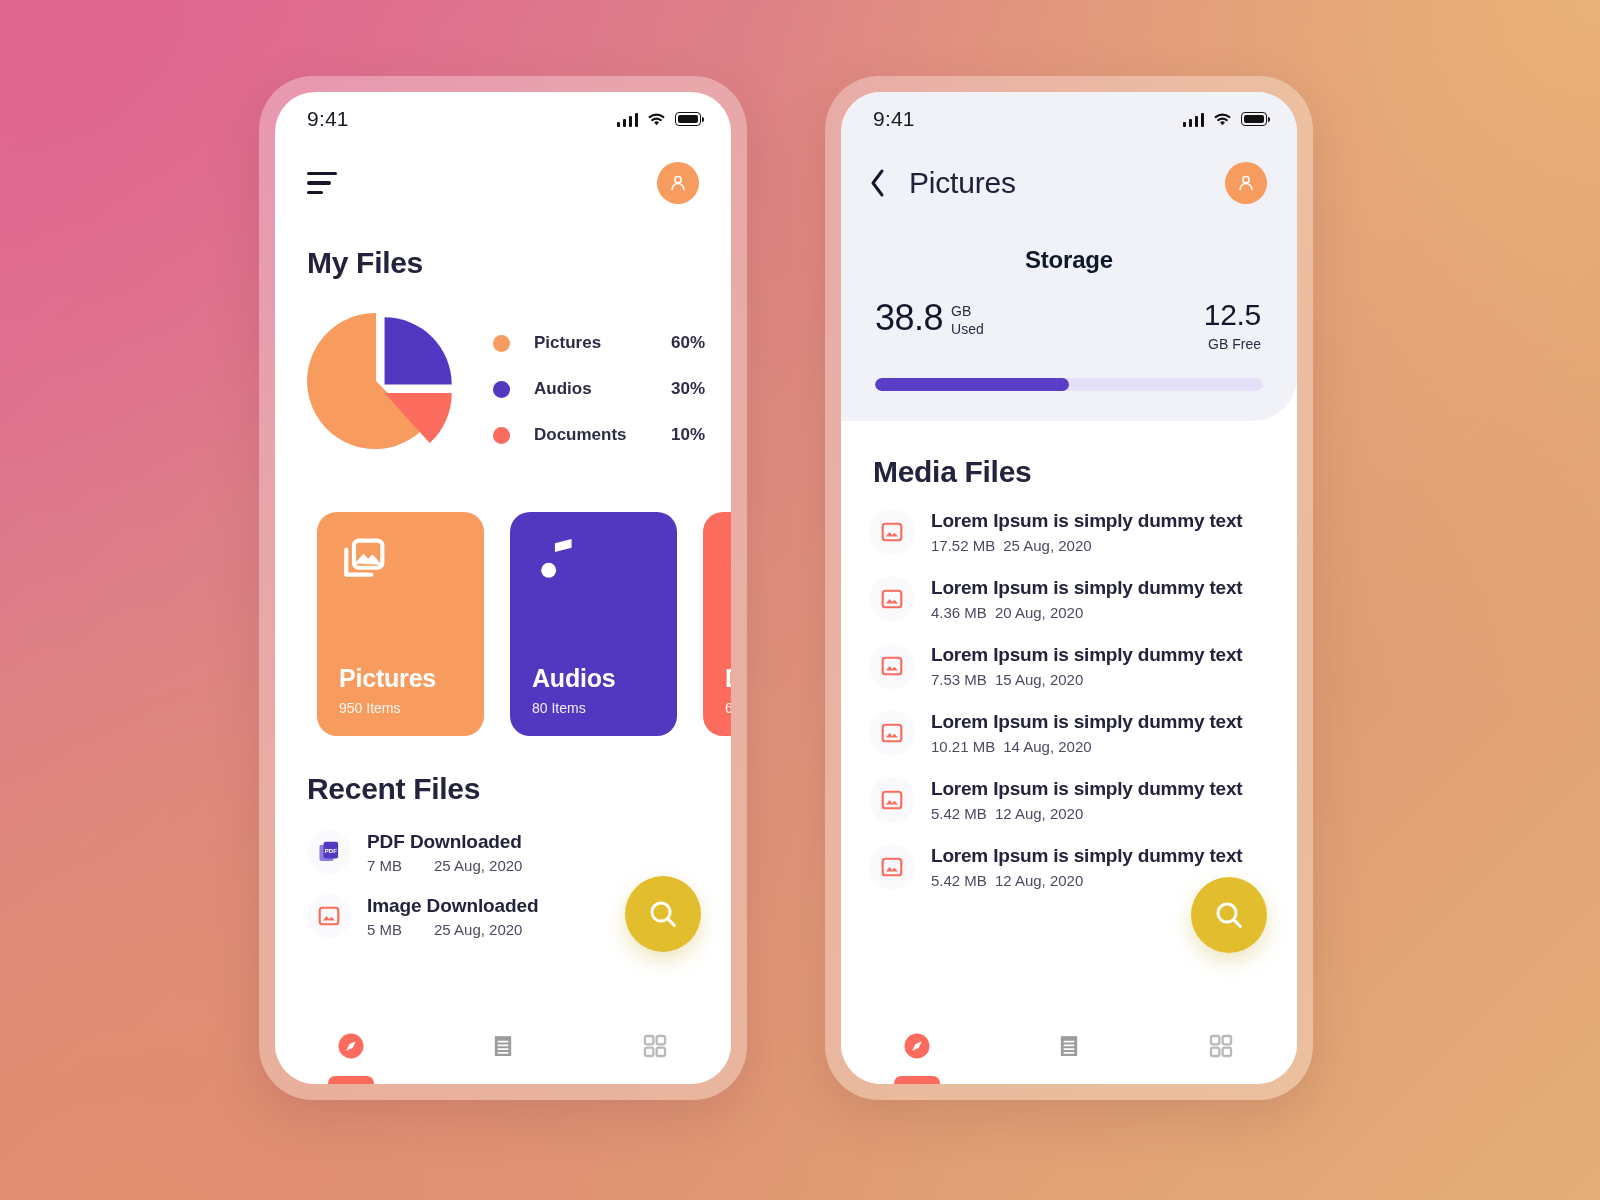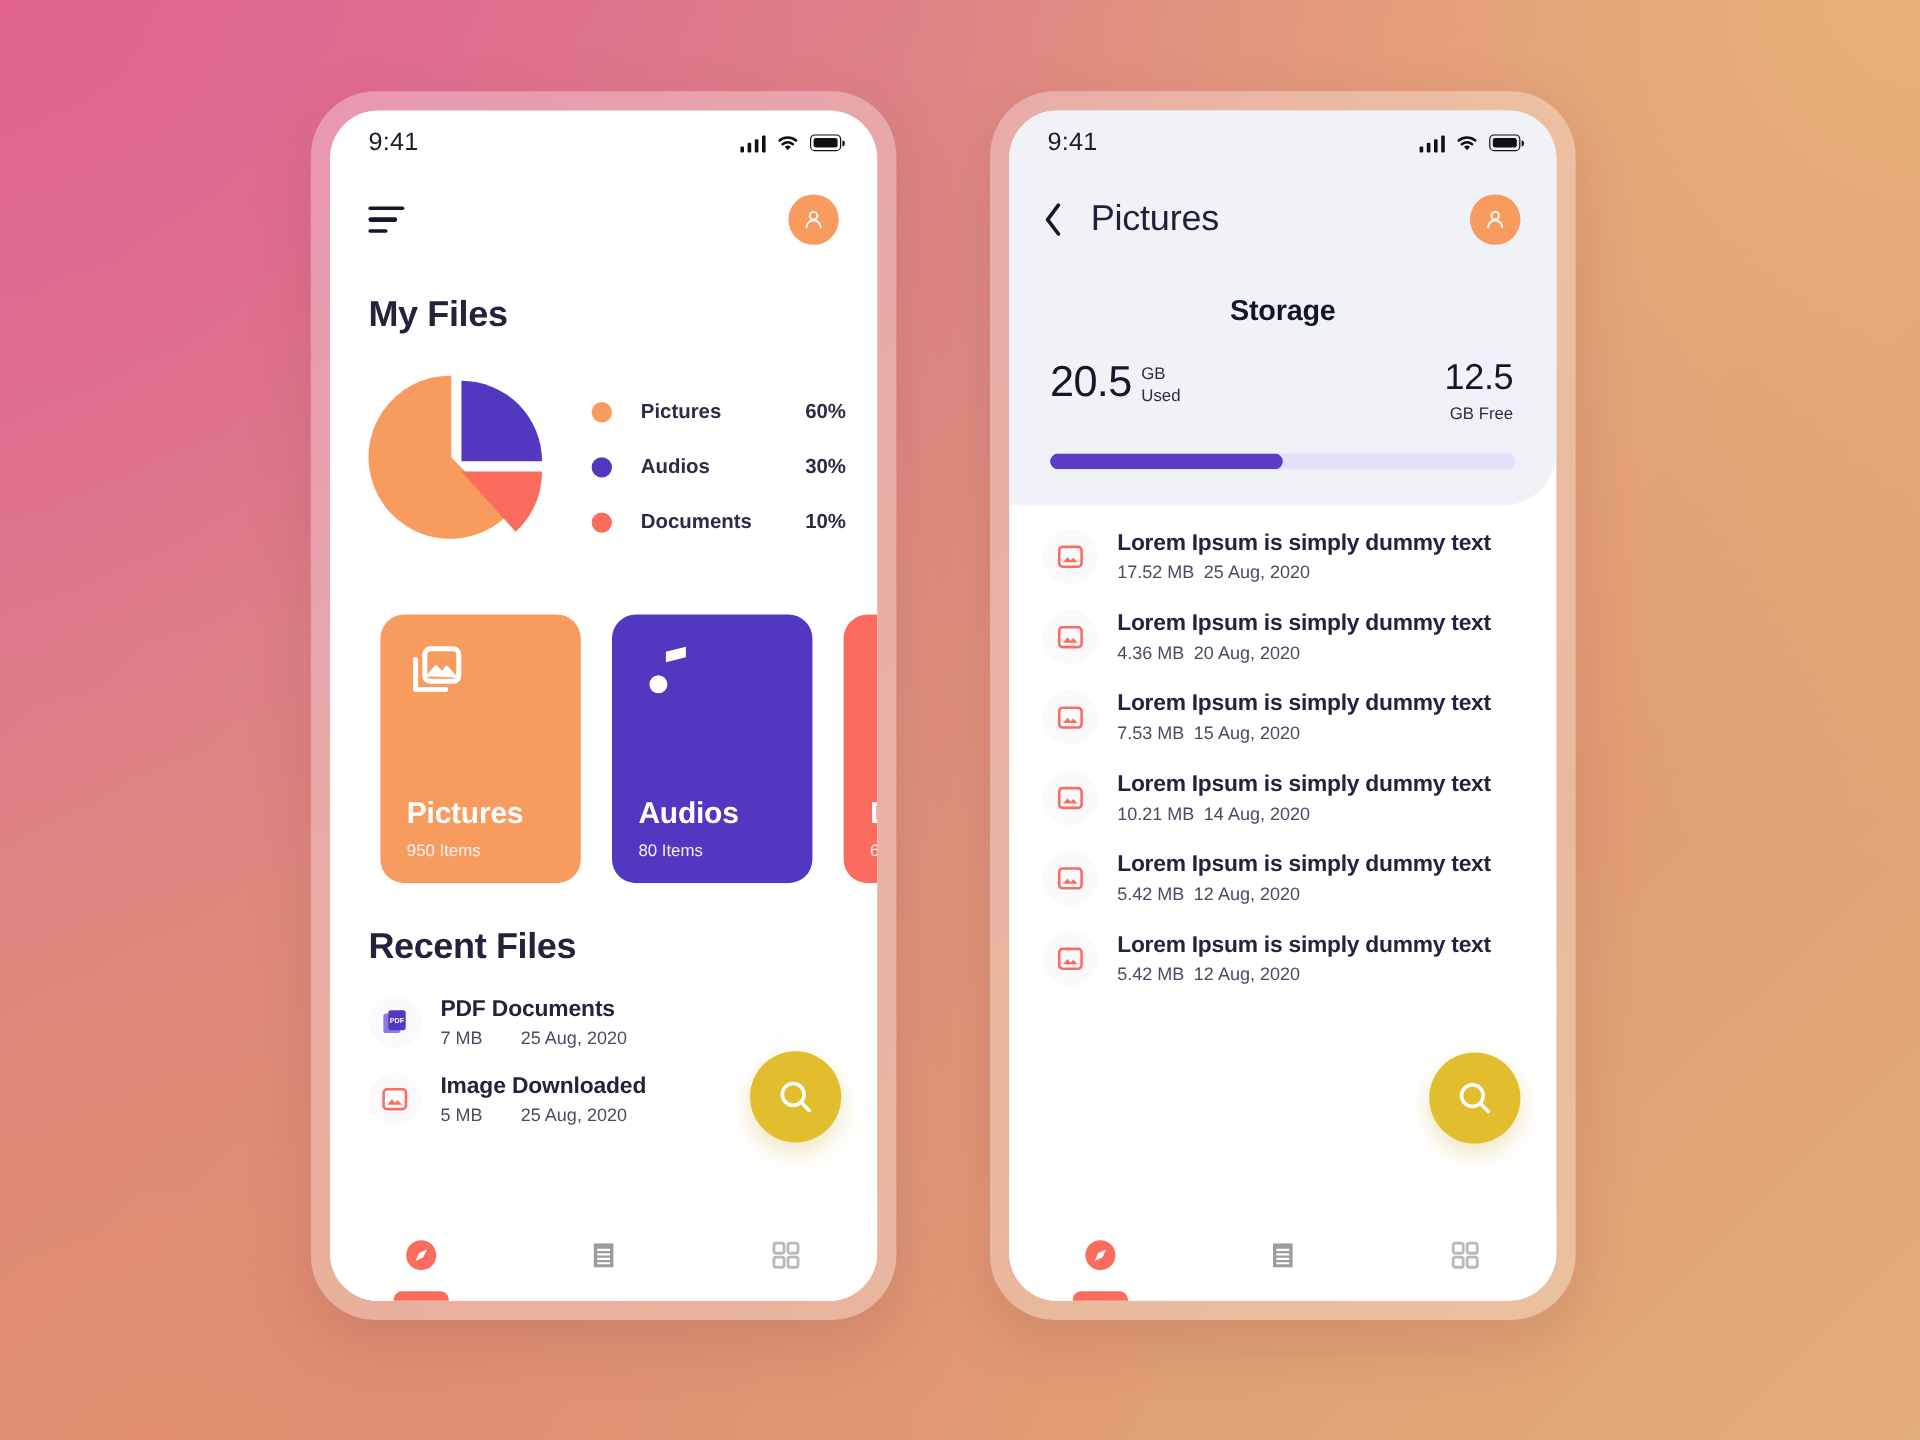--- a/index.html
+++ b/index.html
@@ -333,21 +333,21 @@
     <div class="file-list">
       <div class="file-row">
         <div class="file-ic">
           <svg width="26" height="26" viewBox="0 0 24 24">
             <rect x="3.2" y="5.2" width="13" height="15" rx="2" fill="#8E7BE0"></rect>
             <rect x="7" y="2.6" width="13.4" height="15.4" rx="2" fill="#5237C0"></rect>
             <text x="13.7" y="12.6" font-size="5.6" fill="#fff" text-anchor="middle" font-family="Liberation Sans, sans-serif" font-weight="bold">PDF</text>
           </svg>
         </div>
         <div>
-          <div class="file-name">PDF Documents</div>
+          <div class="file-name">PDF Downloaded</div>
           <div class="file-meta">
             <span>7 MB</span>
             <span>25 Aug, 2020</span>
           </div>
         </div>
       </div>
 
       <div class="file-row">
         <div class="file-ic">
           <svg width="26" height="26" viewBox="0 0 24 24">
@@ -443,37 +443,40 @@
             <circle cx="12" cy="8.4" r="3.4" fill="none" stroke="#fff" stroke-width="1.7"></circle>
             <path d="M5.6 19 a6.4 6.4 0 0 1 12.8 0" fill="none" stroke="#fff" stroke-width="1.7" stroke-linecap="round"></path>
           </svg>
         </div>
       </div>
 
       <div class="storage-title">Storage</div>
 
       <div class="storage-stats">
         <div class="used-grp">
-          <div class="used-num">20.5</div>
+          <div class="used-num">38.8</div>
           <div class="used-unit">
             <div>GB</div>
             <div>Used</div>
           </div>
         </div>
         <div class="free-grp">
           <div class="free-num">12.5</div>
           <div class="free-unit">GB Free</div>
         </div>
       </div>
 
       <div class="progress">
         <div class="progress-fill" id="progress-fill" style="width: 50%;"></div>
       </div>
     </div>
 
+    <div class="h-title-3">
+      <div class="section-title">Media Files</div>
+    </div>
 
     <div class="media-list" id="media-list">
         <div class="media-row">
           <div class="media-ic">
             <svg width="26" height="26" viewBox="0 0 24 24">
               <rect x="3.4" y="4.4" width="17.2" height="15.2" rx="2.6" fill="none" stroke="#FB6C5E" stroke-width="2"></rect>
               <path d="M6.4 16.2 l3.4-4.1 2.4 2.8 2-2.2 3.4 3.5 z" fill="#FB6C5E"></path>
             </svg>
           </div>
           <div>

